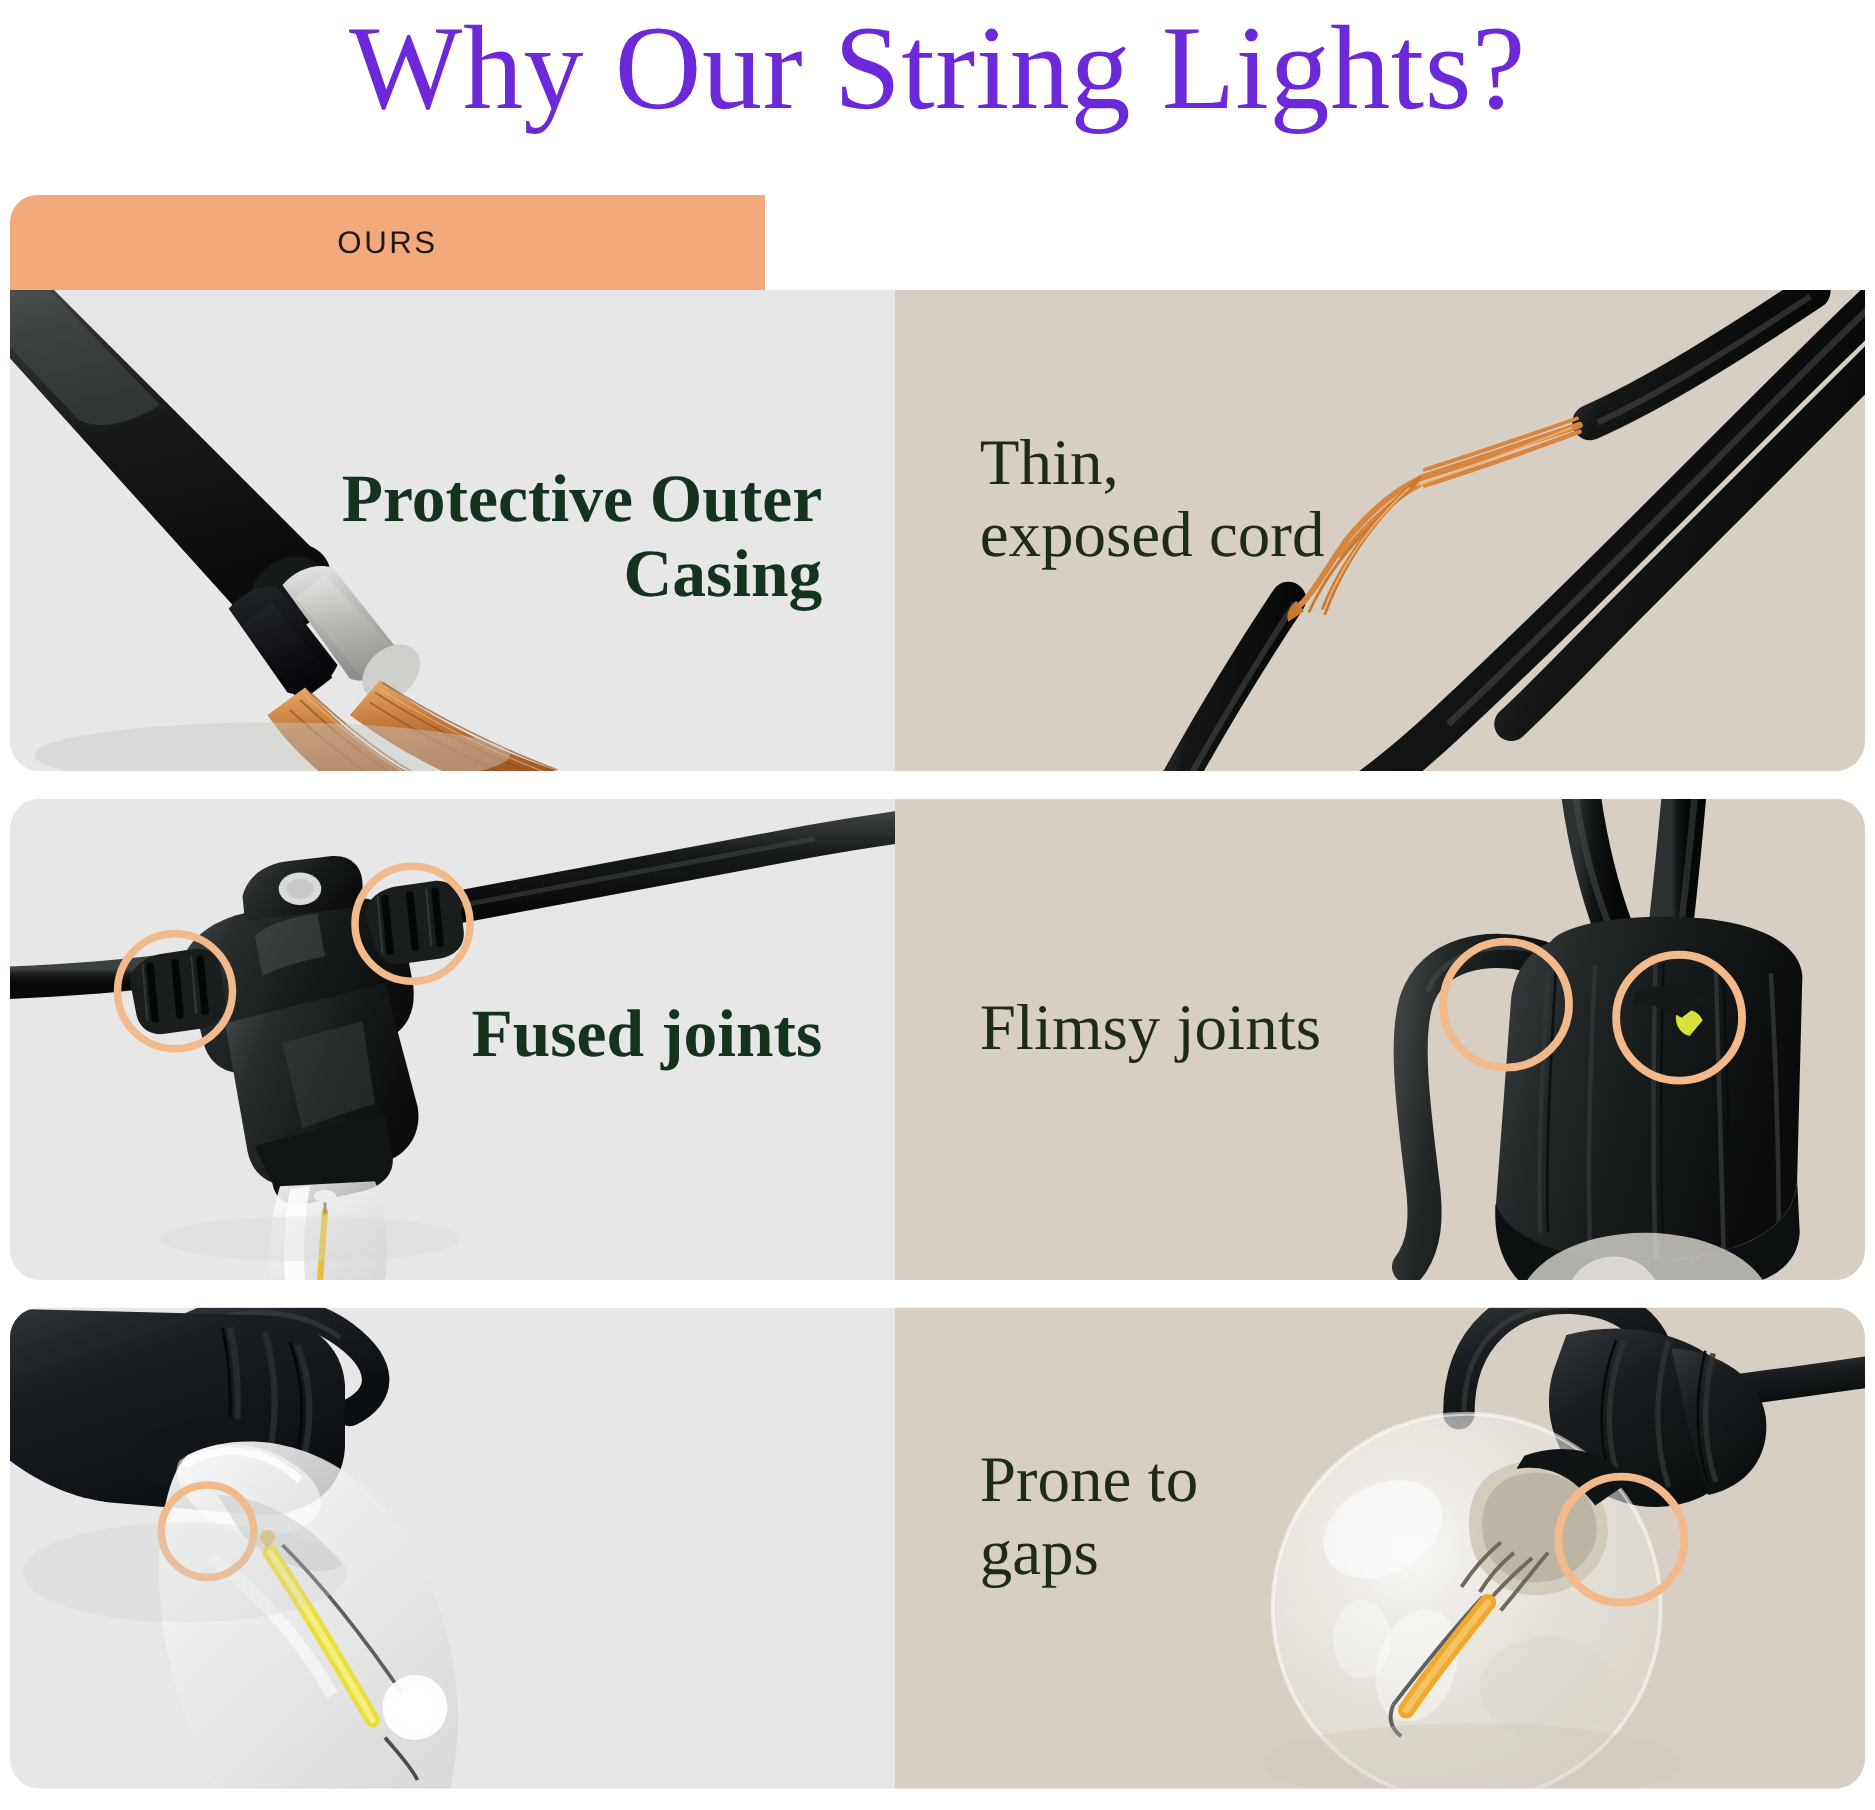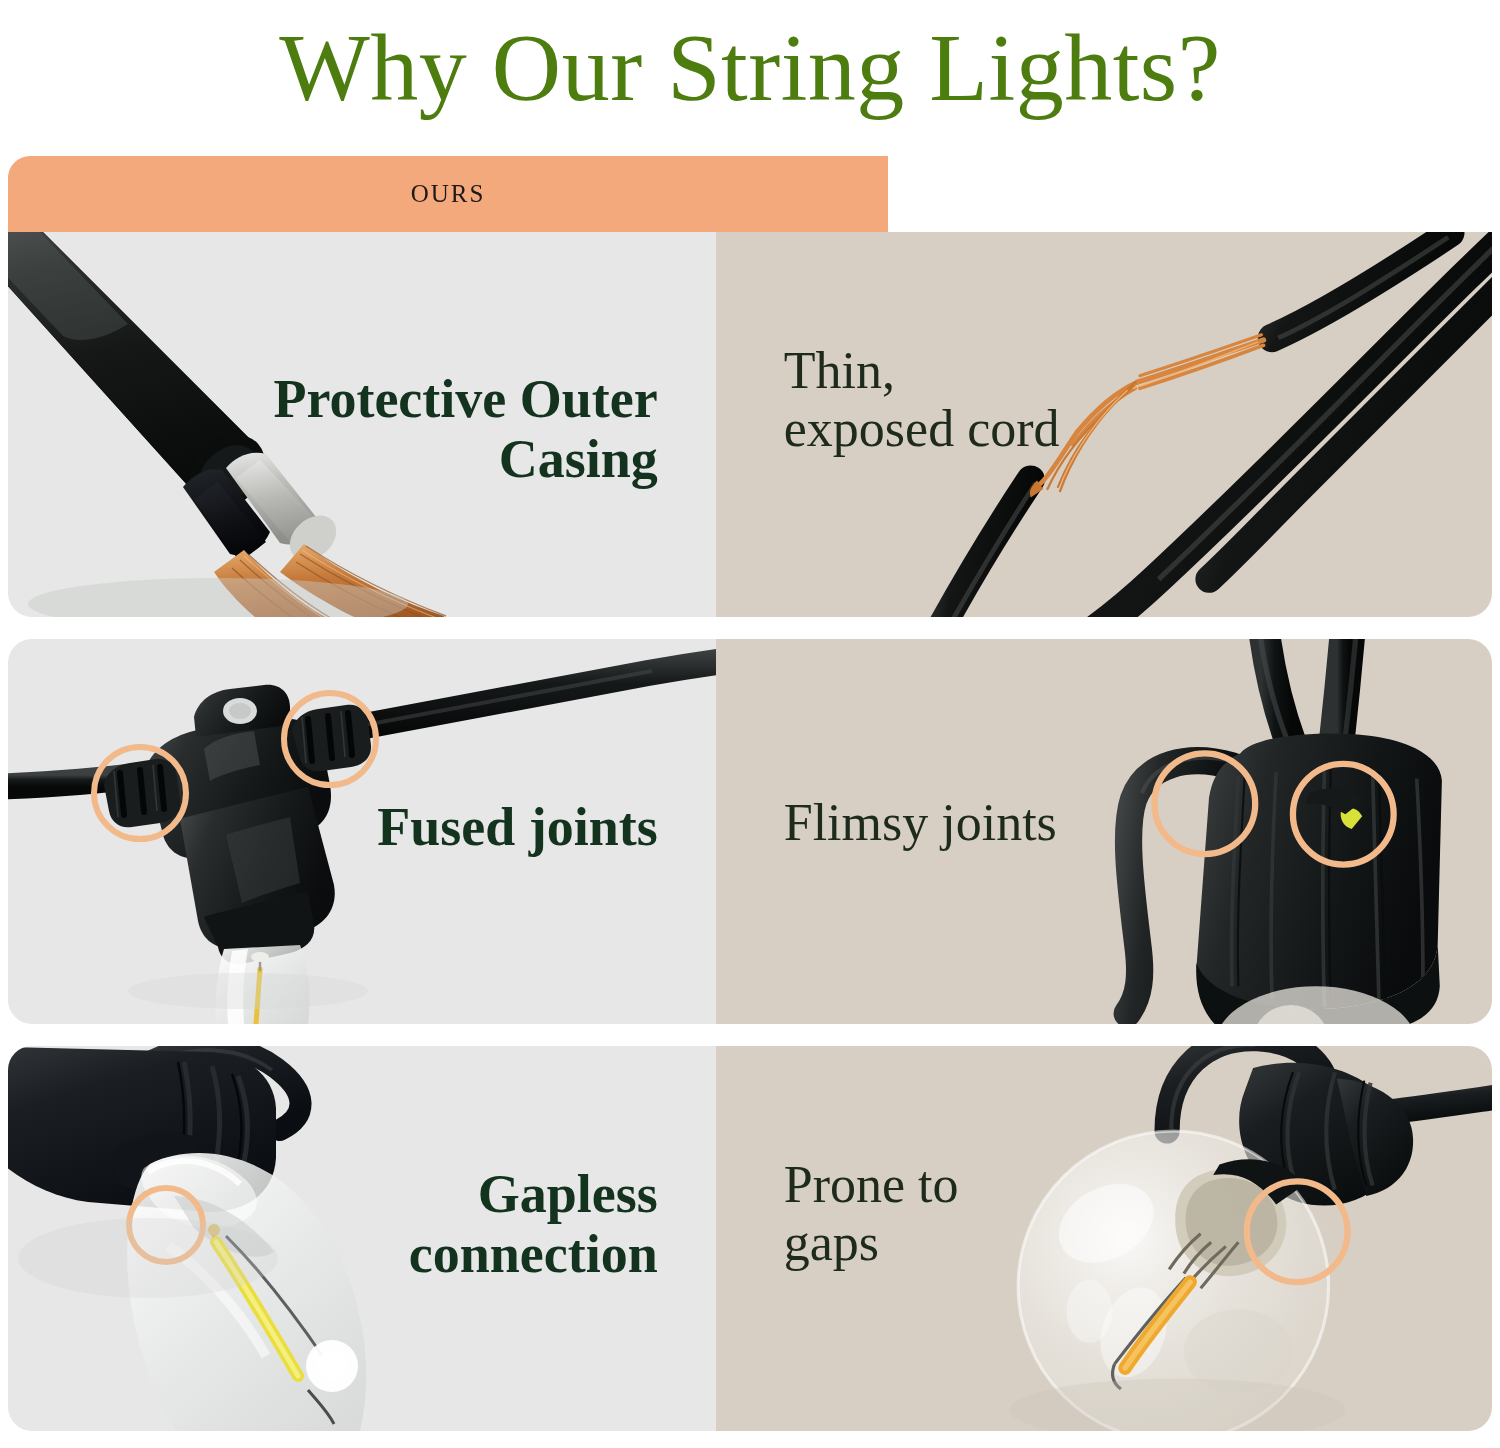--- a/index.html
+++ b/index.html
@@ -10,27 +10,27 @@
     background: #ffffff;
     font-family: "Liberation Sans", sans-serif;
     overflow: hidden;
   }
 
   .page { position: relative; width: 1500px; height: 1448px; background: #fff; }
 
   
   .title {
     position: absolute;
-    top: 16px; left: 0; width: 1500px;
+    top: 2px; left: 0; width: 1500px;
     text-align: center;
     font-family: "Liberation Serif", "DejaVu Serif", serif;
     font-size: 96px;
     line-height: 1.08;
     letter-spacing: 0.5px;
-    color: #4d7c0f;
+    color: #6d28d9;
     font-weight: 400;
   }
 
   
   .table {
     position: absolute;
     left: 8px; top: 156px;
     width: 1484px;
   }
 
@@ -43,21 +43,21 @@
     overflow: hidden;
   }
   .head-cell {
     display: flex; align-items: center; justify-content: center;
     height: 100%;
     font-size: 25px;
     letter-spacing: 2.0px;
     color: #1d1a16;
     font-weight: 400;
   }
-  .head-ours   { width: 880px; background: #F4A97C; font-family: Liberation Serif, serif; }
+  .head-ours   { width: 604px; background: #F4A97C; }
   .head-others { width: 740px; background: #E2925F; }
 
   
   .row {
     position: relative;
     display: flex;
     height: 385px;
     margin-top: 0;
     overflow: hidden;
   }
@@ -469,22 +469,20 @@
               <circle cx="324" cy="320" r="15" fill="#ffffff"></circle>
               <path d="M 300 344 C 310 356 320 366 326 378" stroke="#4a4d4e" stroke-width="3" fill="none"></path>
 
               <circle class="hl" cx="158" cy="179" r="37"></circle>
 
               <ellipse cx="140" cy="212" rx="130" ry="40" fill="#cfd1d0" opacity="0.28"></ellipse>
             </g>
           </svg>
         </div>
 
-        <div class="cap cap-ours cap-r3-ours">Gapless
-connection</div>
       </div>
 
       <div class="cell cell-others">
         <div class="art">
           <svg viewBox="0 0 740 385" preserveAspectRatio="xMaxYMid slice">
             <defs>
               <linearGradient id="g4sock" x1="0" y1="0" x2="0.7" y2="1">
                 <stop offset="0%" stop-color="#34383a"></stop>
                 <stop offset="35%" stop-color="#1a1e20"></stop>
                 <stop offset="100%" stop-color="#0a0d0e"></stop>

